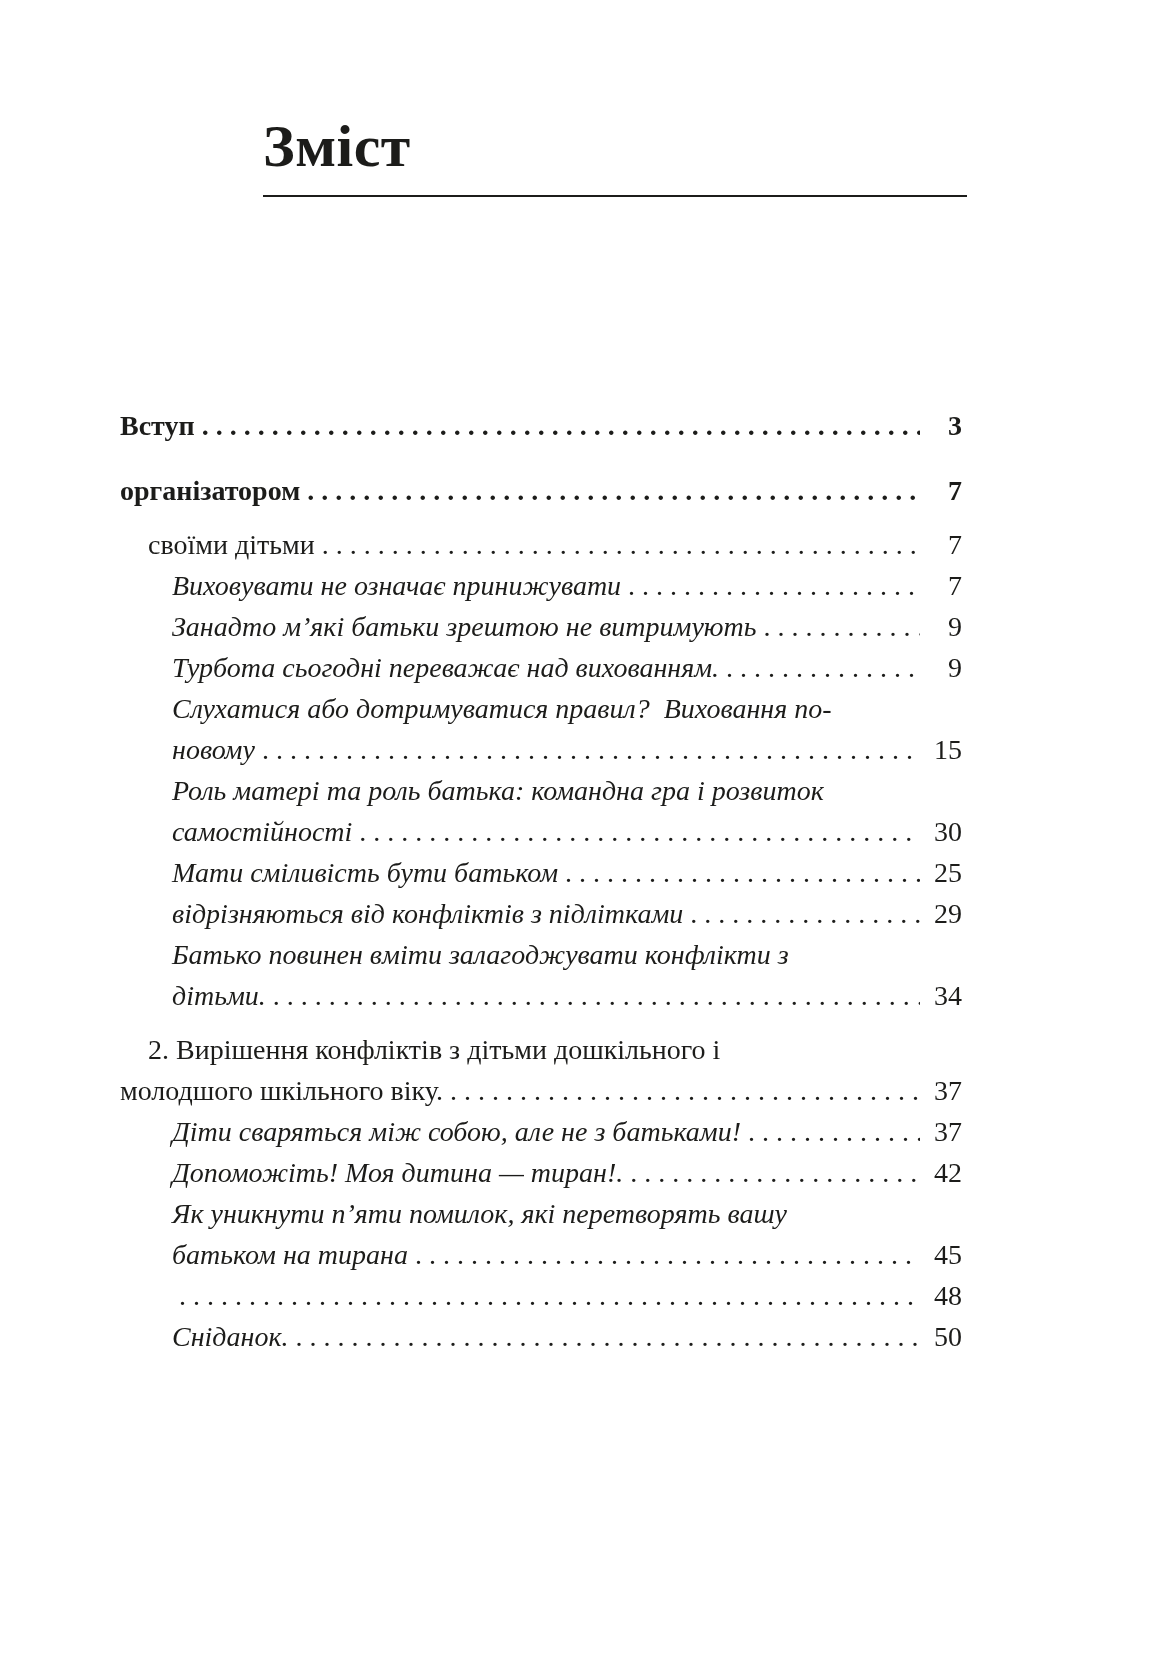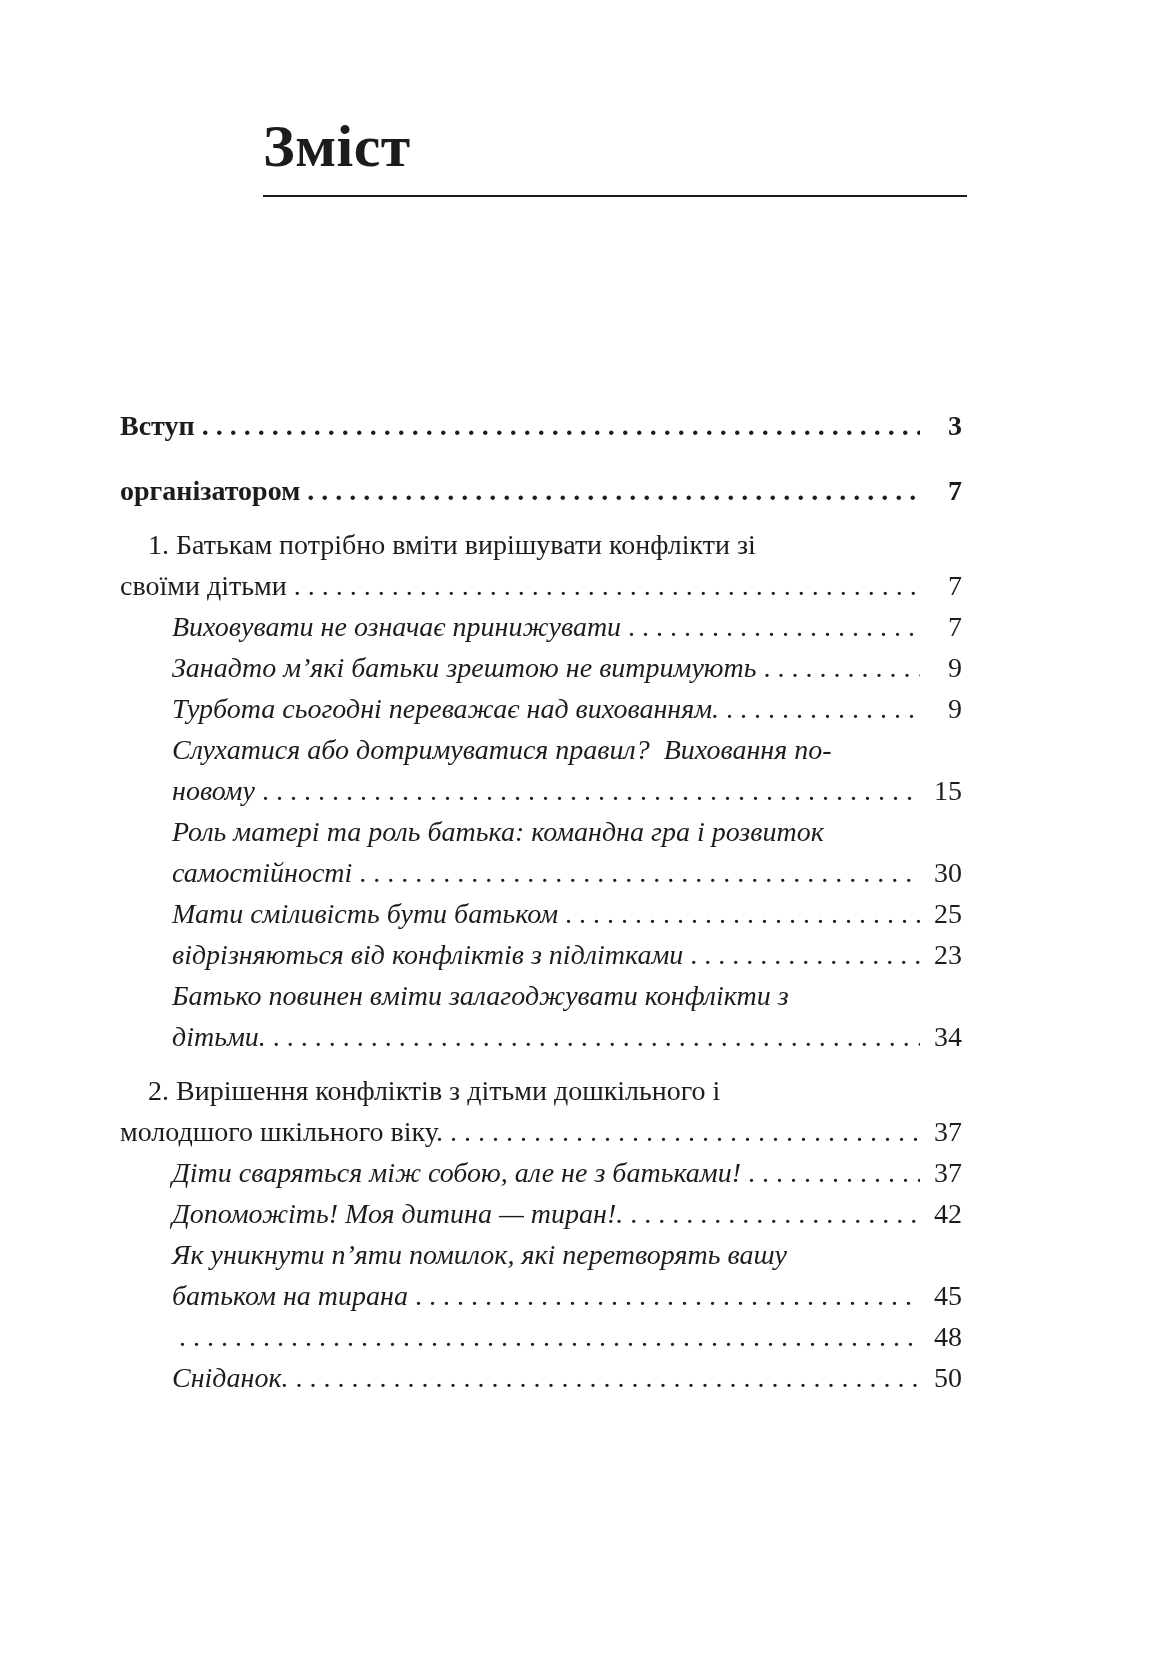--- a/index.html
+++ b/index.html
@@ -86,23 +86,20 @@
       </div>
       <div class="entry t-part">
         <div class="line">
           <span class="label">організатором</span>
           <span class="dots">. . . . . . . . . . . . . . . . . . . . . . . . . . . . . . . . . . . . . . . . . . . . . . . . . . . . . . . . . . . . . . . . . . . . . . . . . . . . . . . . . . . . . . . . . . . . . . . . . . . . . . . . . . . . . . . . . . . . . . . . </span>
           <span class="page-num">7</span>
         </div>
       </div>
       <div class="entry t-section">
         <div class="line">
-          <span class="label">1. Батькам потрібно вміти вирішувати конфлікти зі</span>
-        </div>
-        <div class="line">
           <span class="label">своїми дітьми</span>
           <span class="dots">. . . . . . . . . . . . . . . . . . . . . . . . . . . . . . . . . . . . . . . . . . . . . . . . . . . . . . . . . . . . . . . . . . . . . . . . . . . . . . . . . . . . . . . . . . . . . . . . . . . . . . . . . . . . . . . . . . . . . . . . </span>
           <span class="page-num">7</span>
         </div>
       </div>
       <div class="entry t-sub">
         <div class="line">
           <span class="label">Виховувати не означає принижувати</span>
           <span class="dots">. . . . . . . . . . . . . . . . . . . . . . . . . . . . . . . . . . . . . . . . . . . . . . . . . . . . . . . . . . . . . . . . . . . . . . . . . . . . . . . . . . . . . . . . . . . . . . . . . . . . . . . . . . . . . . . . . . . . . . . . </span>
           <span class="page-num">7</span>
@@ -146,21 +143,21 @@
         <div class="line">
           <span class="label">Мати сміливість бути батьком</span>
           <span class="dots">. . . . . . . . . . . . . . . . . . . . . . . . . . . . . . . . . . . . . . . . . . . . . . . . . . . . . . . . . . . . . . . . . . . . . . . . . . . . . . . . . . . . . . . . . . . . . . . . . . . . . . . . . . . . . . . . . . . . . . . . </span>
           <span class="page-num">25</span>
         </div>
       </div>
       <div class="entry t-sub">
         <div class="line">
           <span class="label">відрізняються від конфліктів з підлітками</span>
           <span class="dots">. . . . . . . . . . . . . . . . . . . . . . . . . . . . . . . . . . . . . . . . . . . . . . . . . . . . . . . . . . . . . . . . . . . . . . . . . . . . . . . . . . . . . . . . . . . . . . . . . . . . . . . . . . . . . . . . . . . . . . . . </span>
-          <span class="page-num">23</span>
+          <span class="page-num">29</span>
         </div>
       </div>
       <div class="entry t-sub">
         <div class="line">
           <span class="label">Батько повинен вміти залагоджувати конфлікти з</span>
         </div>
         <div class="line">
           <span class="label">дітьми.</span>
           <span class="dots">. . . . . . . . . . . . . . . . . . . . . . . . . . . . . . . . . . . . . . . . . . . . . . . . . . . . . . . . . . . . . . . . . . . . . . . . . . . . . . . . . . . . . . . . . . . . . . . . . . . . . . . . . . . . . . . . . . . . . . . . </span>
           <span class="page-num">34</span>

